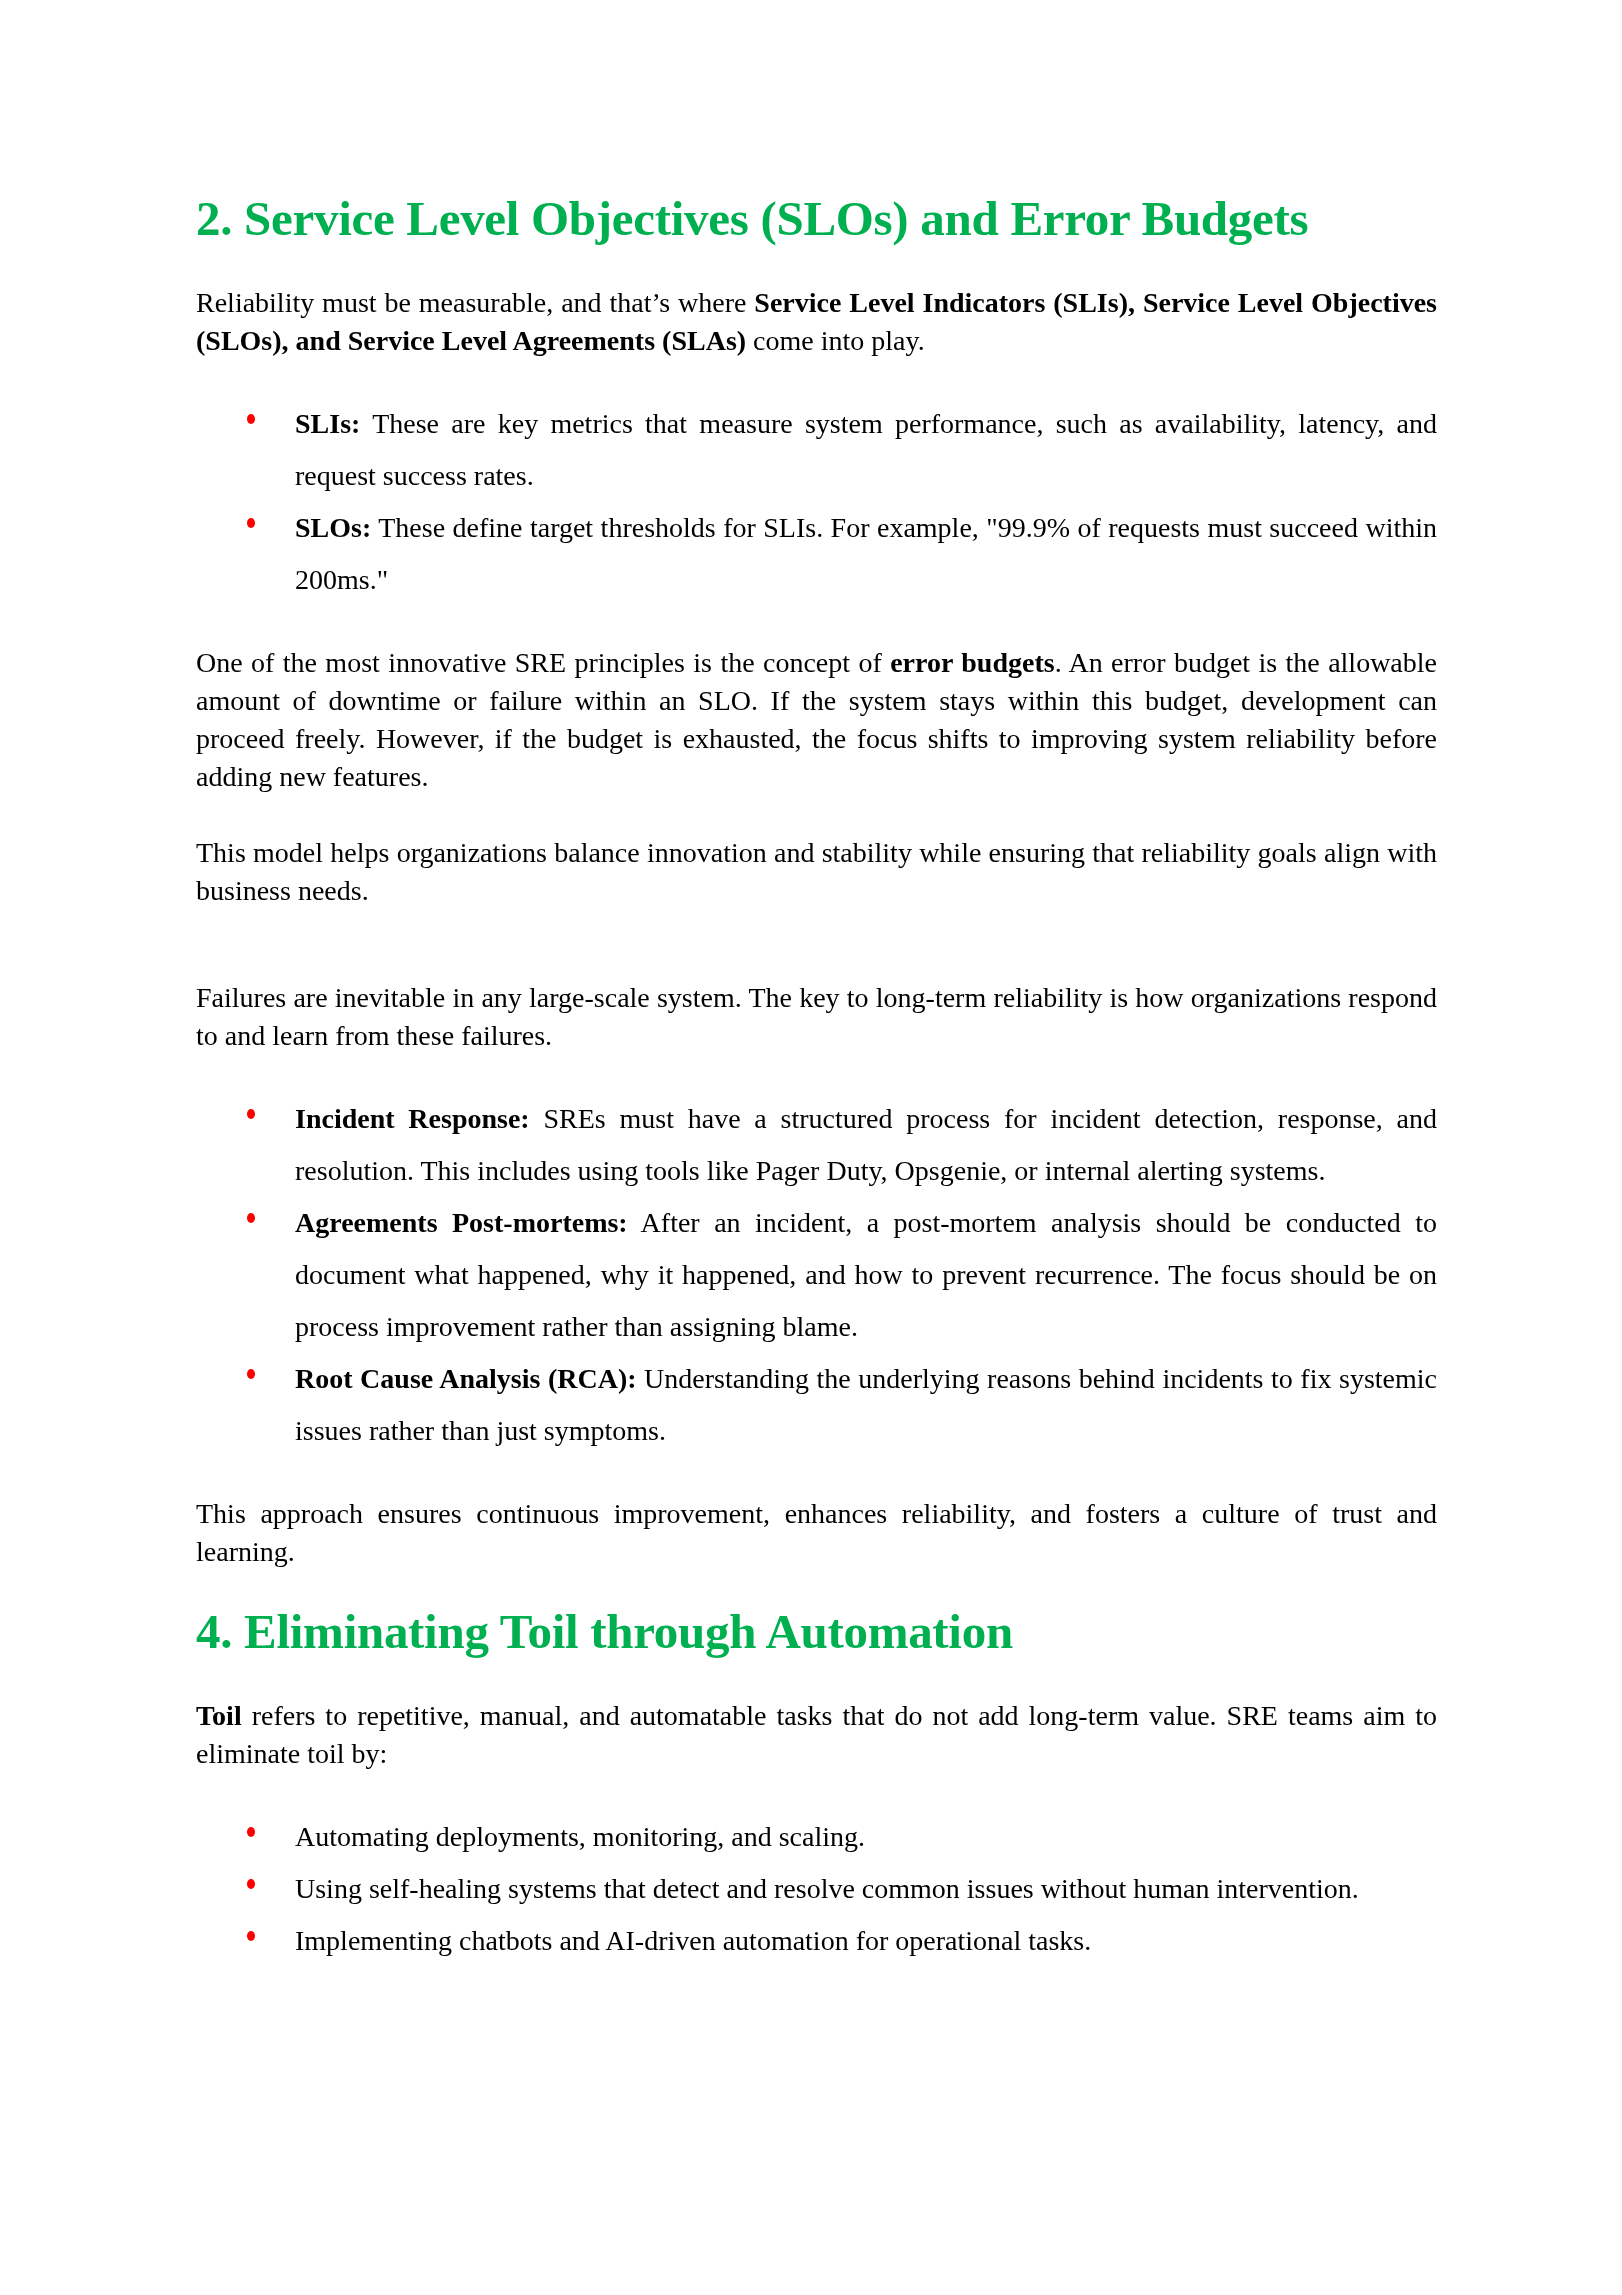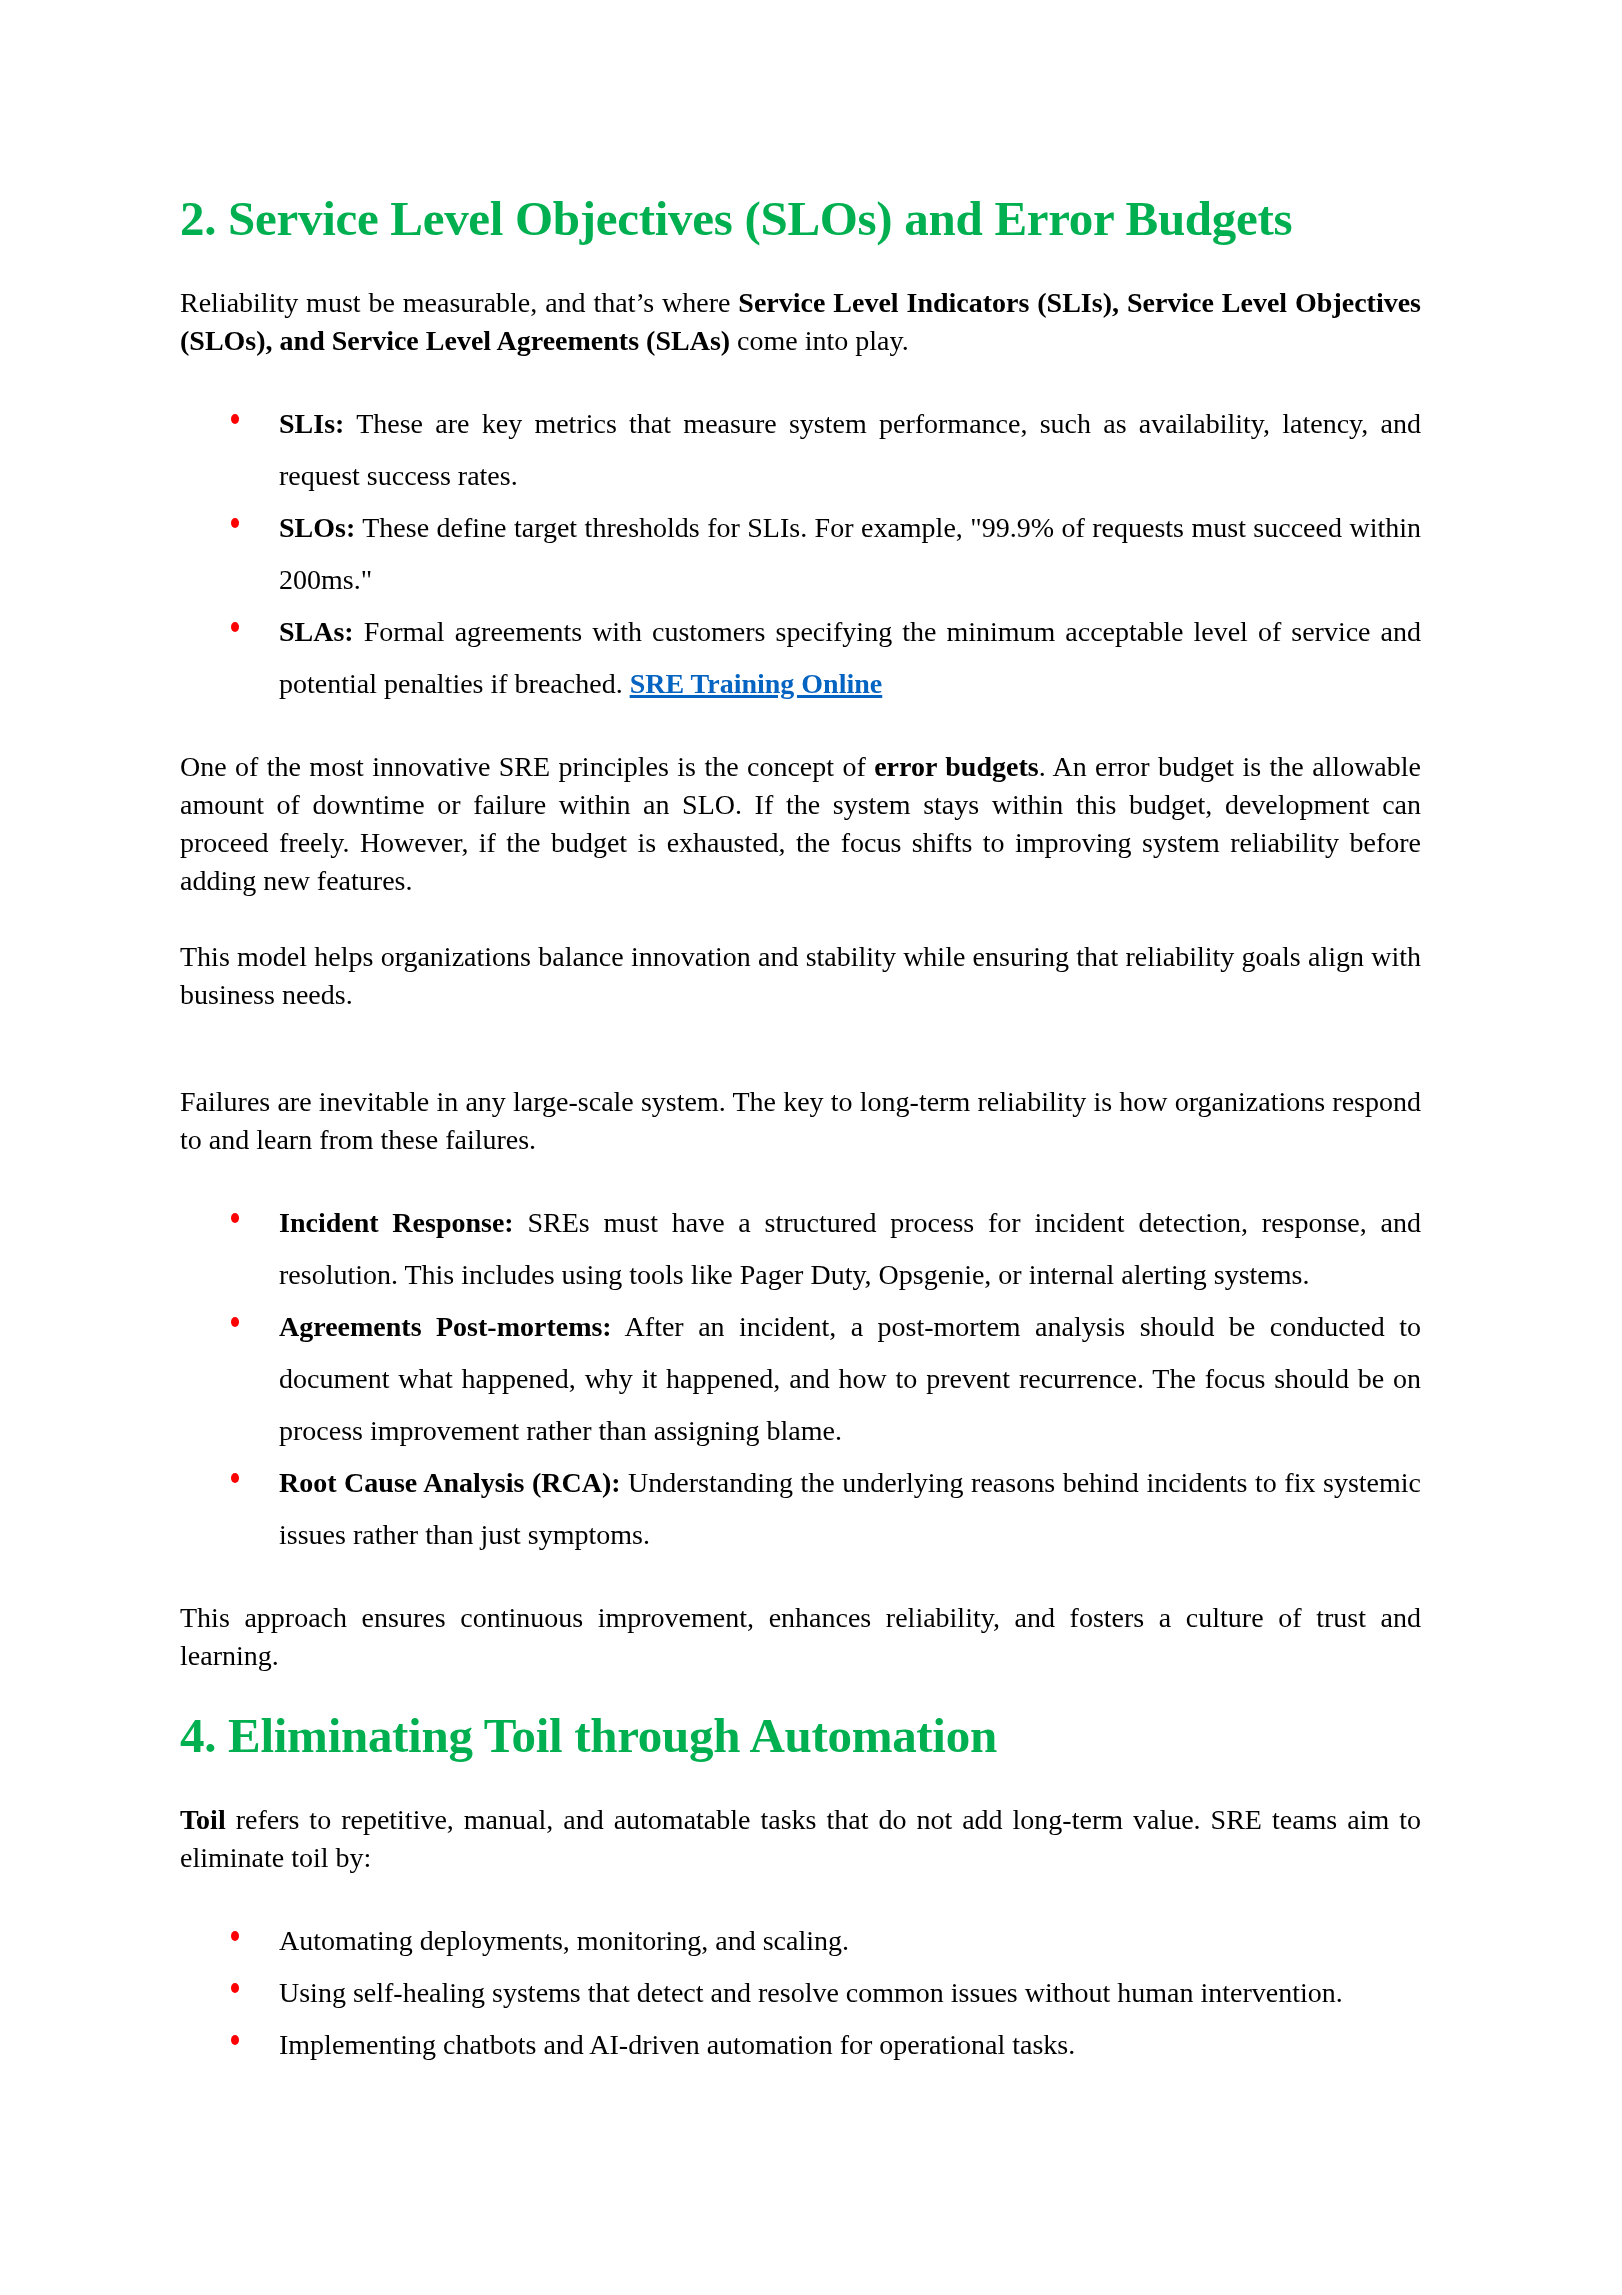--- a/index.html
+++ b/index.html
@@ -1,18 +1,18 @@
 <!DOCTYPE html>
 <html style="font-size:10px"><head>
 <meta charset="utf-8">
 <style>
   html, body { margin: 0; padding: 0; background: #ffffff; }
   body { width: 1623px; height: 2295px; position: relative; overflow: hidden;
          font-family: "Liberation Serif", "DejaVu Serif", serif; color: #000; }
-  .page { position: absolute; left: 180px; top: 190px; width: 1241px; }
+  .page { position: absolute; left: 196px; top: 190px; width: 1241px; }
   h2 { font-family: "Liberation Serif", serif; font-weight: bold; color: #00B050;
        font-size: 49px; line-height: 57px; margin: 0; letter-spacing: -0.3px; }
   p { font-size: 28px; line-height: 38px; margin: 0; text-align: justify; }
   ul { list-style: none; margin: 0; padding: 0; }
   li { position: relative; padding-left: 99px; font-size: 28px; line-height: 52px; text-align: justify; }
   li .bullet { position: absolute; left: 51px; top: 16px; width: 8.2px; height: 10px;
                border-radius: 50%; background: #FF0000; }
   b { font-weight: bold; }
   a.link { color: #0563C1; font-weight: bold; text-decoration: underline; text-decoration-thickness: 2.5px; }
 </style>
@@ -21,21 +21,20 @@
 
 <div class="page">
 
   <h2>2. Service Level Objectives (SLOs) and Error Budgets</h2>
   <div style="height:37px"></div>
   <p><span>Reliability must be measurable, and that’s where </span><b>Service Level Indicators (SLIs), Service Level Objectives (SLOs), and Service Level Agreements (SLAs)</b><span> come into play.</span></p>
   <div style="height:38px"></div>
   <ul>
     <li><span class="bullet"></span><b>SLIs:</b><span> These are key metrics that measure system performance, such as availability, latency, and request success rates.</span></li>
     <li><span class="bullet"></span><b>SLOs:</b><span> These define target thresholds for SLIs. For example, "99.9% of requests must succeed within 200ms."</span></li>
-    <li><span class="bullet"></span><b>SLAs:</b><span> Formal agreements with customers specifying the minimum acceptable level of service and potential penalties if breached. </span><a class="link" href="#">SRE Training Online</a></li>
   </ul>
   <div style="height:38px"></div>
   <p><span>One of the most innovative SRE principles is the concept of </span><b>error budgets</b><span>. An error budget is the allowable amount of downtime or failure within an SLO. If the system stays within this budget, development can proceed freely. However, if the budget is exhausted, the focus shifts to improving system reliability before adding new features.</span></p>
   <div style="height:38px"></div>
   <p>This model helps organizations balance innovation and stability while ensuring that reliability goals align with business needs.</p>
   <div style="height:32px"></div>
 
   <div style="height:37px"></div>
   <p>Failures are inevitable in any large-scale system. The key to long-term reliability is how organizations respond to and learn from these failures.</p>
   <div style="height:38px"></div>

